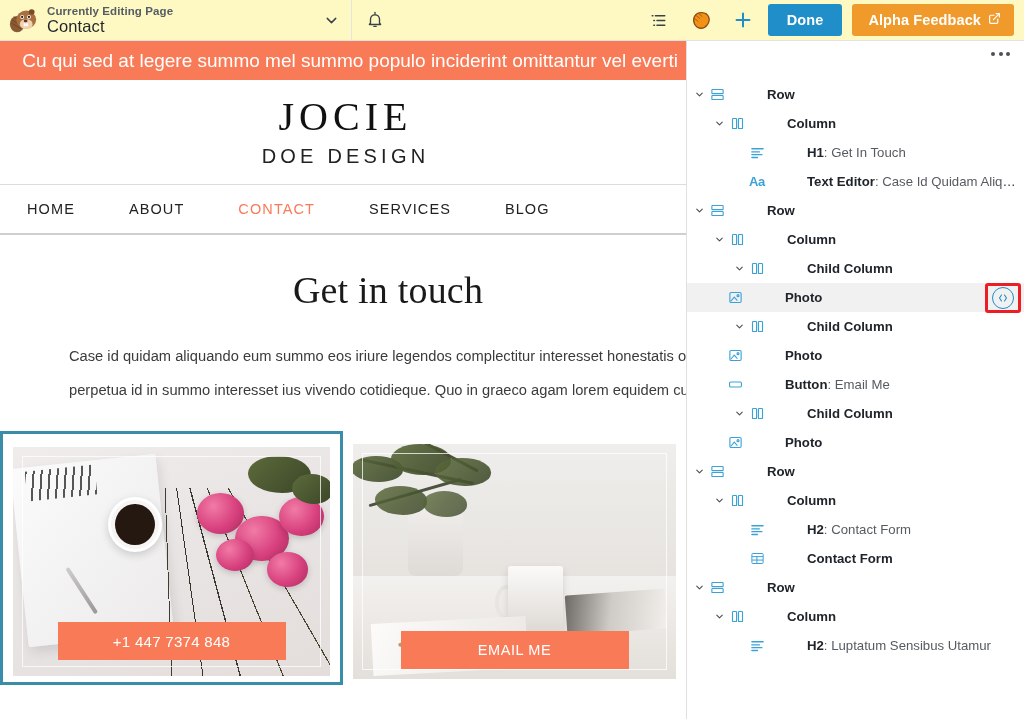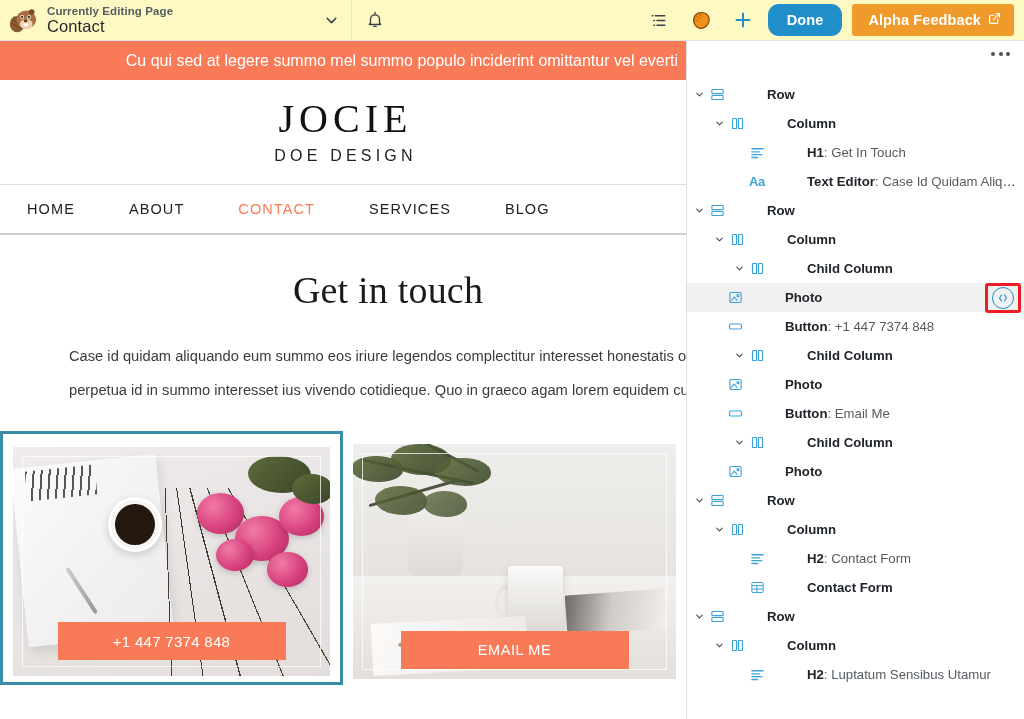--- a/index.html
+++ b/index.html
@@ -48,49 +48,49 @@
   .tb-icon-btn {
     width: 42px; height: 41px; display: flex; align-items: center; justify-content: center;
   }
   .plus-btn {
     width: 42px; height: 41px; display: flex; align-items: center; justify-content: center;
     color: #1f8ec9; font-size: 27px; font-weight: 300; line-height: 1;
   }
   .btn-done {
     background: #1f8ec9; color: #fff; font-size: 14.5px; font-weight: bold;
     padding: 0 19px; height: 32px; display: flex; align-items: center;
-    border-radius: 11px; margin-left: 4px; letter-spacing: .1px;
+    border-radius: 3px; margin-left: 4px; letter-spacing: .1px;
   }
   .btn-feedback {
     background: #f09a2c; color: #fff; font-size: 14.5px; font-weight: bold;
     padding: 0 13px 0 16px; height: 32px; display: flex; align-items: center; gap: 7px;
     border-radius: 3px; margin-left: 10px; letter-spacing: .1px;
   }
 
   
   .canvas {
     position: absolute; top: 41px; left: 0; width: 686px; height: 678px;
     background: #fff; overflow: hidden;
   }
   .notice-bar {
     height: 39px; background: #f97a57; color: #fff;
     display: flex; align-items: center; justify-content: flex-end;
-    font-size: 16px; padding-right: 8px; white-space: nowrap;
+    font-size: 19px; padding-right: 8px; white-space: nowrap;
   }
   .site-header {
     height: 105px; display: flex; flex-direction: column;
     align-items: center; justify-content: center;
     border-bottom: 1px solid #dcdcdc;
   }
   .logo-main {
     font-family: "Liberation Serif", serif; font-size: 40px; letter-spacing: 5px;
     color: #111; line-height: 1; padding-left: 5px;
   }
   .logo-sub {
-    font-size: 16px; letter-spacing: 4.2px; color: #222; margin-top: 8px; padding-left: 5px;
+    font-size: 20px; letter-spacing: 4.2px; color: #222; margin-top: 8px; padding-left: 5px;
   }
   .site-nav {
     height: 50px; display: flex; align-items: center; gap: 0px;
     border-bottom: 2px solid #cfcfcf; padding-left: 0px;
   }
   .nav-item {
     font-size: 14.5px; letter-spacing: 1.1px; color: #222; padding: 0 27px;
   }
   .nav-item.active { color: #f97a57; }
 
@@ -545,29 +545,20 @@
           </span>
           <span class="ltext"><b>Photo</b></span>
           <span class="code-badge">
             <svg width="12" height="12" viewBox="0 0 24 24" fill="none" stroke="#1f8ec9" stroke-width="2.2" stroke-linecap="round" stroke-linejoin="round">
               <polyline points="9 6 5 12 9 18"></polyline>
               <polyline points="15 6 19 12 15 18"></polyline>
             </svg>
           </span>
           <span class="red-box"></span>
         </div>
-        <div class="layer ind-3">
-          <span class="caret"></span>
-          <span class="licon">
-            <svg width="15" height="15" viewBox="0 0 24 24" fill="none" stroke="#3ba2d8" stroke-width="1.8">
-      <rect x="2.5" y="8" width="19" height="8" rx="2"></rect>
-            </svg>
-          </span>
-          <span class="ltext"><b>Button</b><span class="val">: +1 447 7374 848</span></span>
-        </div>
         <div class="layer ind-2">
           <span class="caret">
             <svg width="11" height="11" viewBox="0 0 24 24" fill="none" stroke="#4b5055" stroke-width="2.4" stroke-linecap="round" stroke-linejoin="round">
               <polyline points="6 9 12 15 18 9"></polyline>
             </svg>
           </span>
           <span class="licon">
             <svg width="15" height="15" viewBox="0 0 24 24" fill="none" stroke="#3ba2d8" stroke-width="1.8">
       <rect x="4" y="4" width="6.5" height="16" rx="1"></rect>
               <rect x="13.5" y="4" width="6.5" height="16" rx="1"></rect>

